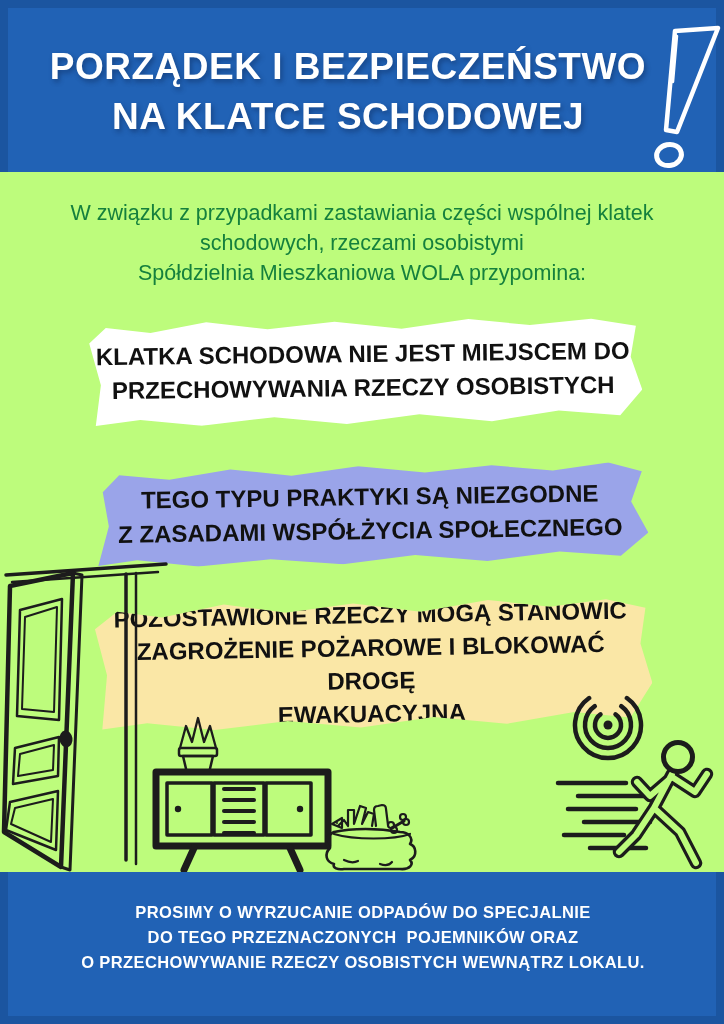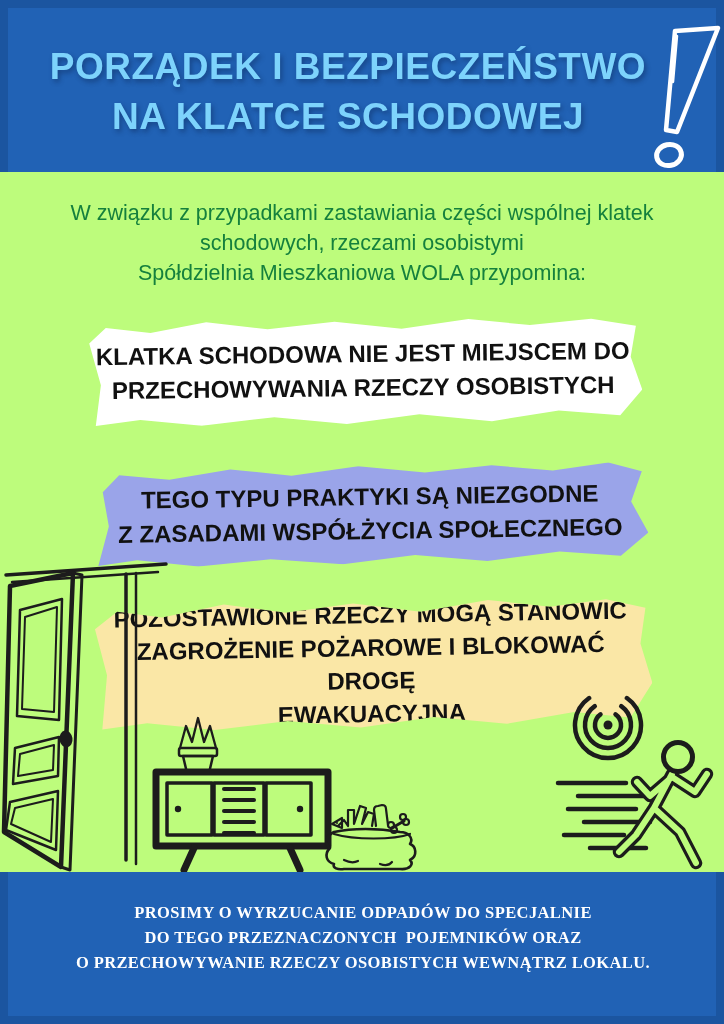--- a/index.html
+++ b/index.html
@@ -8,21 +8,21 @@
     background:#bdfc7c;font-family:"Liberation Sans",sans-serif;
   }
   
   .header{
     position:absolute;top:0;left:0;width:724px;height:172px;
     background:#2162b5;box-sizing:border-box;
     border:8px solid #1b55a0;border-bottom:none;
   }
   .header-title{
     position:absolute;top:34px;left:20px;width:640px;
-    color:#7dd3fc;font-weight:800;font-size:37px;line-height:50px;
+    color:#ffffff;font-weight:800;font-size:37px;line-height:50px;
     text-align:center;letter-spacing:.5px;white-space:pre-line;
     text-shadow:2px 3px 5px rgba(10,35,80,.45);
   }
   .excl-svg{position:absolute;top:16px;left:628px;}
   
   .intro{
     position:absolute;top:198px;left:30px;width:664px;
     color:#15803d;font-size:21.5px;line-height:30px;font-weight:400;
     text-align:center;white-space:pre-line;
   }
@@ -56,21 +56,21 @@
   .ink{stroke:#1c1c1c;fill:none;stroke-linecap:round;stroke-linejoin:round;}
   
   .footer{
     position:absolute;left:0;bottom:0;width:724px;height:152px;
     background:#2162b5;box-sizing:border-box;
     border:8px solid #1b55a0;border-top:none;
   }
   .footer-text{
     position:absolute;top:28px;left:20px;width:670px;
     color:#ffffff;font-weight:800;font-size:16.5px;line-height:25px;
-    text-align:center;letter-spacing:.4px;white-space:pre-wrap;font-family:Liberation Serif, serif;
+    text-align:center;letter-spacing:.4px;white-space:pre-wrap;
   }
 </style>
 </head>
 <body>
 
 <div class="poster">
 
   <div class="header">
     <div class="header-title">PORZĄDEK I BEZPIECZEŃSTWO
 NA KLATCE SCHODOWEJ</div>

